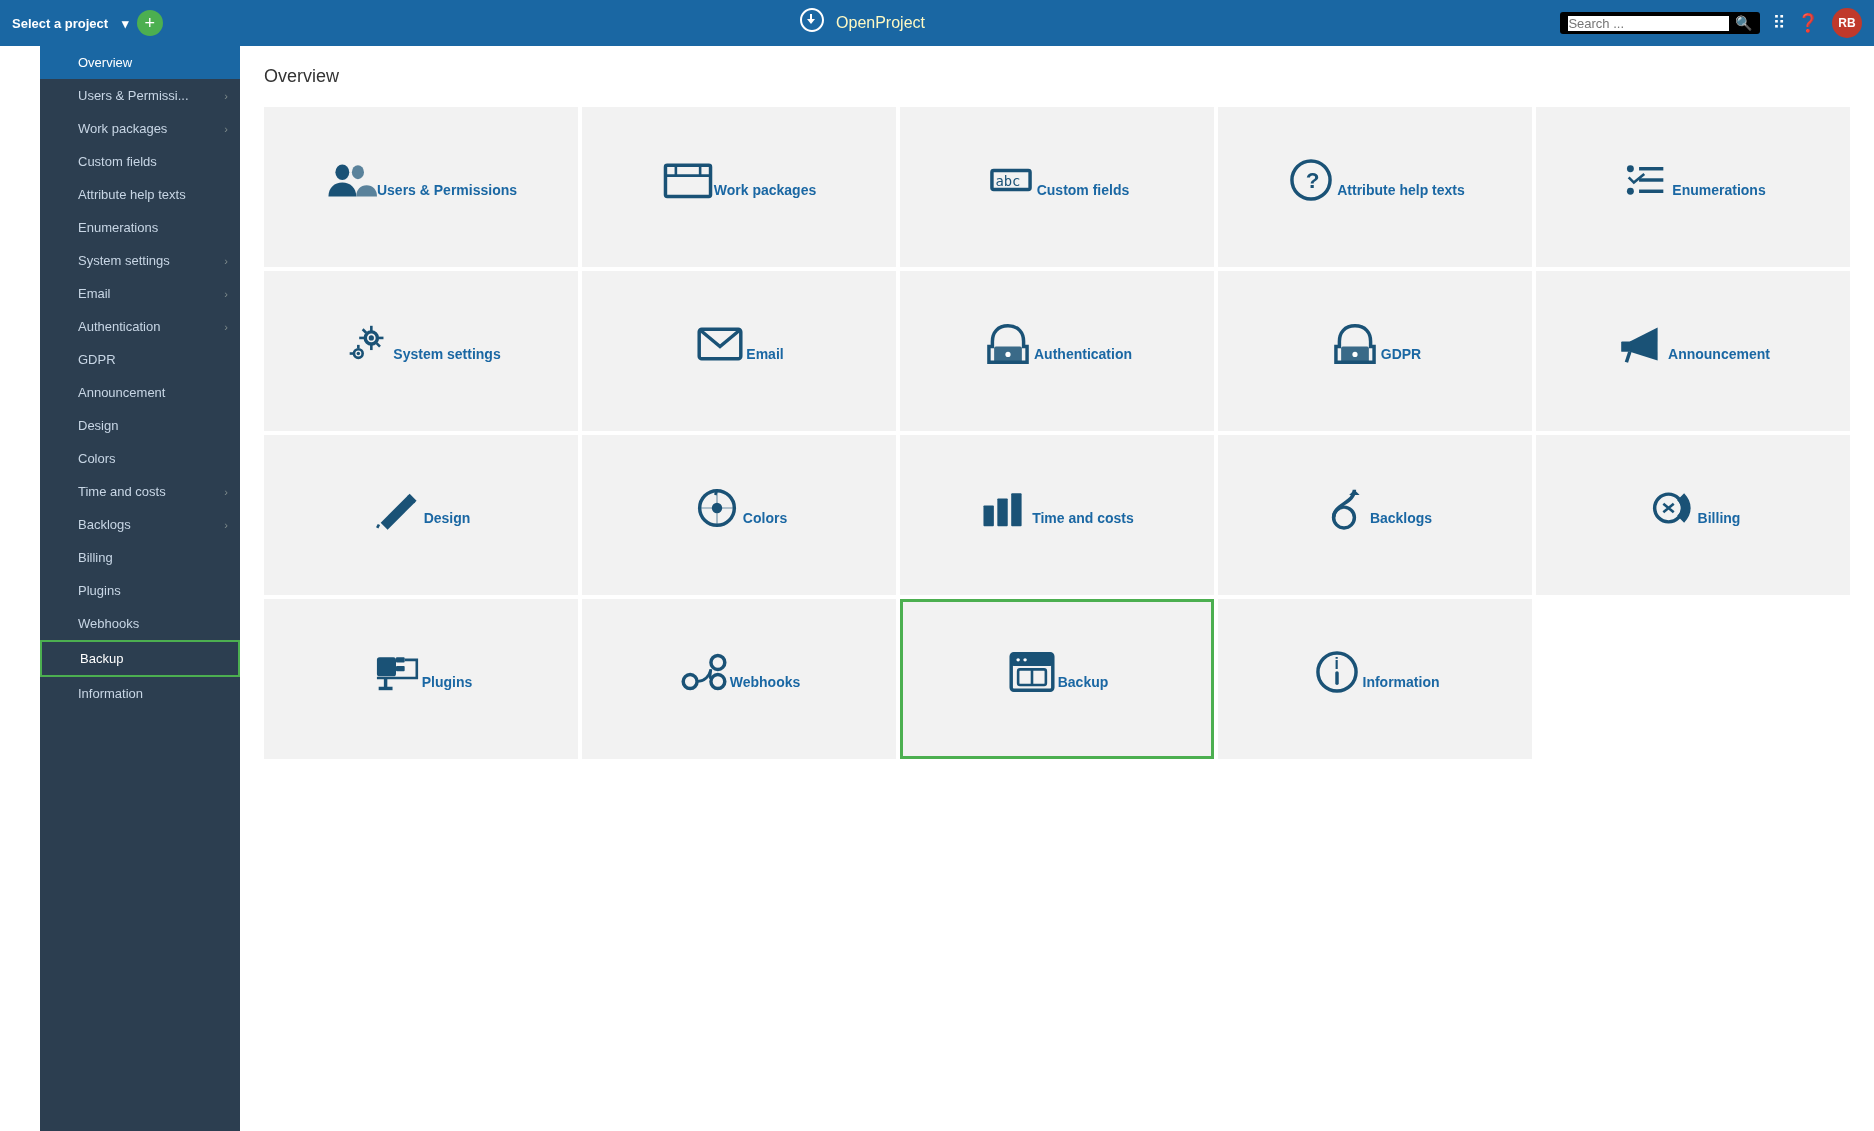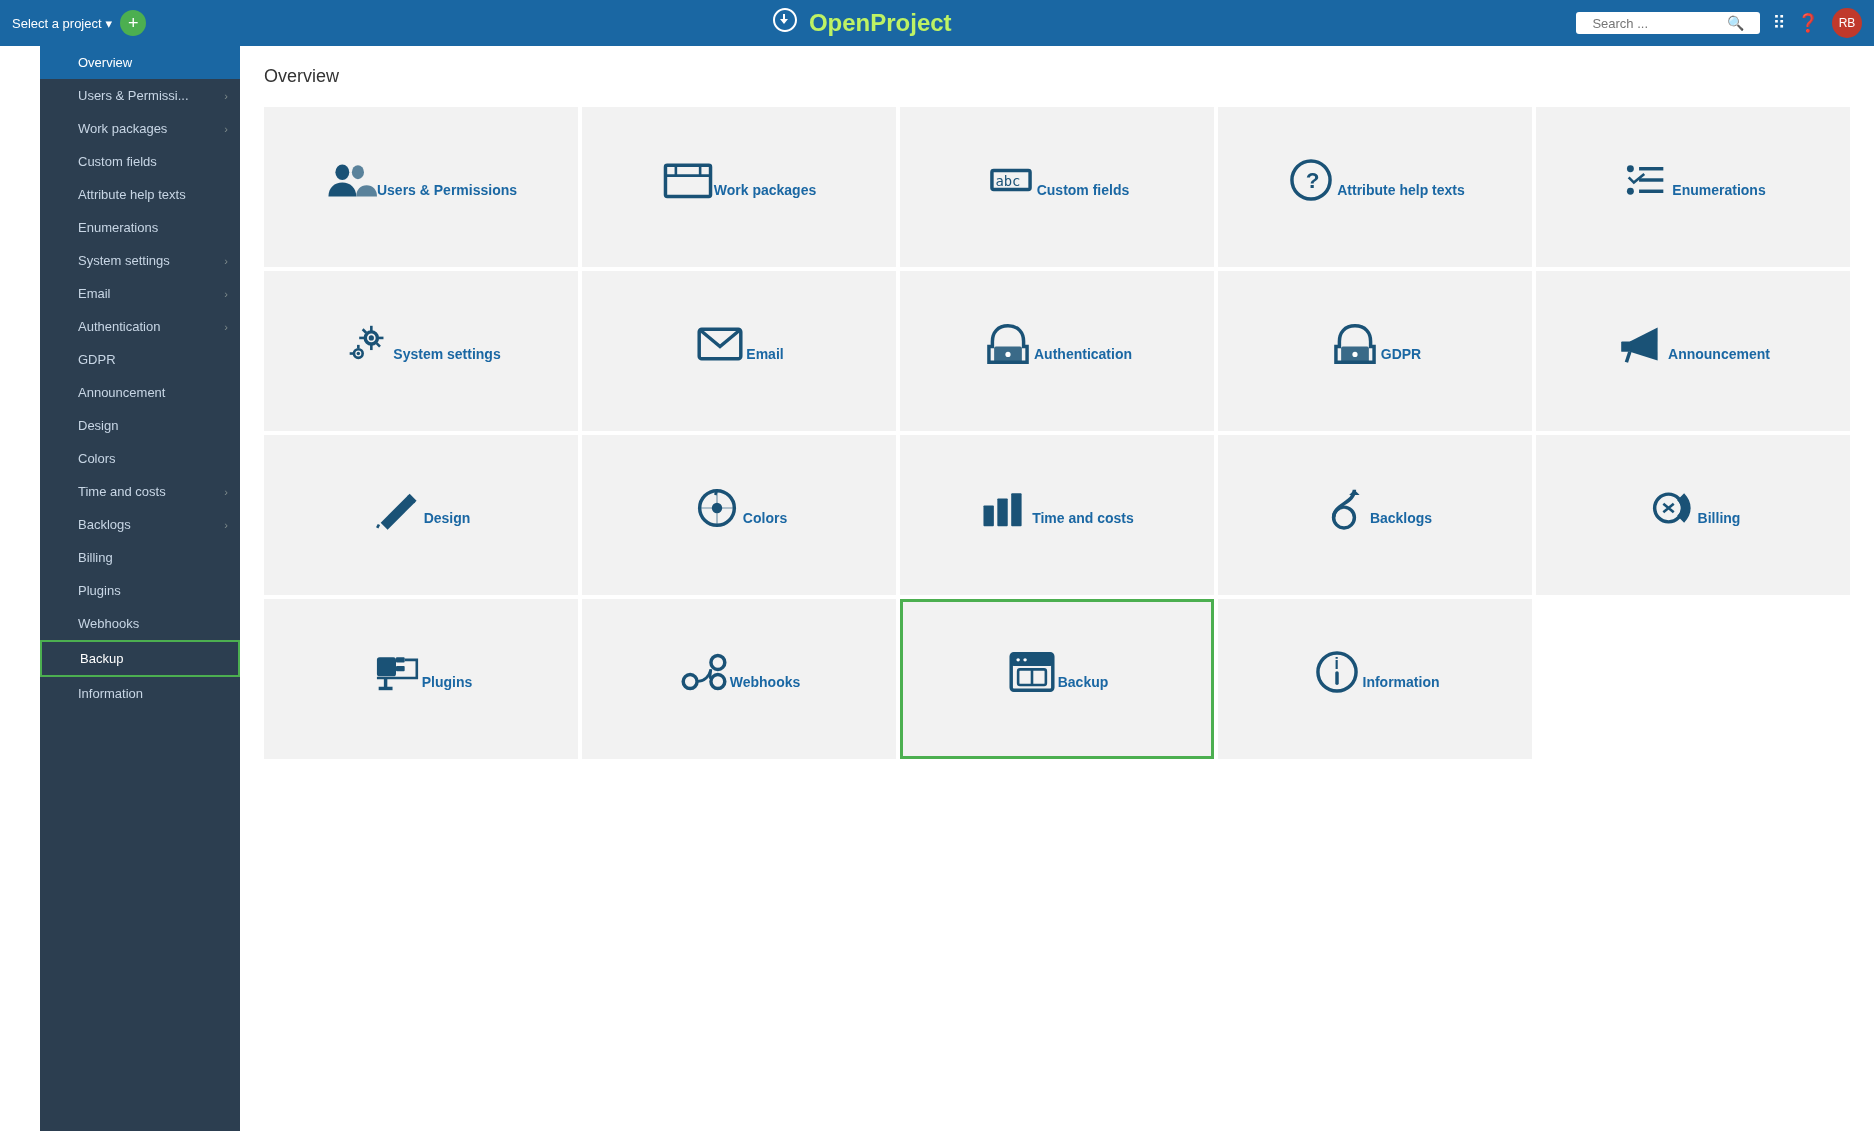--- a/index.html
+++ b/index.html
@@ -15,49 +15,50 @@
       flex-shrink: 0;
       z-index: 100;
     }
     .topbar-left { display: flex; align-items: center; gap: 8px; }
     .project-select {
       color: white;
       font-size: 13px;
       cursor: pointer;
       display: flex;
       align-items: center;
-      gap: 4px;
+      gap: 14px;
+      font-weight: bold;
     }
     .plus-btn {
       width: 26px; height: 26px; border-radius: 50%;
       background: #4caf50; color: white; border: none;
       font-size: 18px; cursor: pointer; display: flex; align-items: center; justify-content: center;
       line-height: 1;
     }
     .topbar-center { flex: 1; display: flex; justify-content: center; align-items: center; gap: 10px; }
     .logo-icon { color: white; font-size: 22px; }
-    .logo-text { color: #bef264; font-size: 24px; font-weight: 700; }
+    .logo-text { color: #fef9c3; font-size: 16px; font-weight: 400; }
     .topbar-right { display: flex; align-items: center; gap: 12px; }
     .search-box {
       display: flex; align-items: center;
-      background: #ffffff; border-radius: 3px;
-      padding: 3px 16px; gap: 6px;
-      width: 184px;
+      background: #000000; border-radius: 3px;
+      padding: 3px 8px; gap: 6px;
+      width: 200px;
     }
     .search-box input {
       border: none; outline: none; font-size: 13px;
       width: 100%; color: #555;
     }
     .search-icon { color: #888; font-size: 14px; }
     .topbar-icon { color: white; font-size: 18px; cursor: pointer; }
     .avatar {
       width: 30px; height: 30px; border-radius: 50%;
       background: #c0392b; color: white;
       display: flex; align-items: center; justify-content: center;
-      font-size: 12px; font-weight: normal; cursor: pointer;
+      font-size: 12px; font-weight: bold; cursor: pointer;
     }
 
     
     .main-layout { display: flex; flex: 1; overflow: hidden; margin-left: 40px; }
 
     
     .sidebar {
       width: 200px;
       background: #2c3e50;
       color: white;

